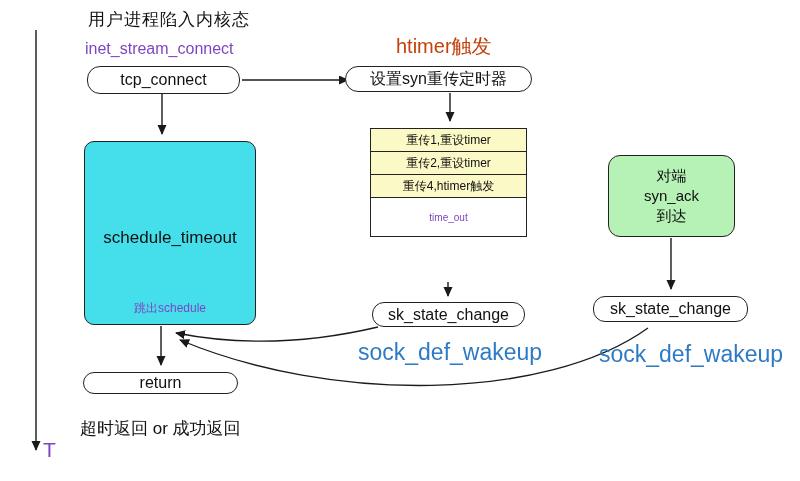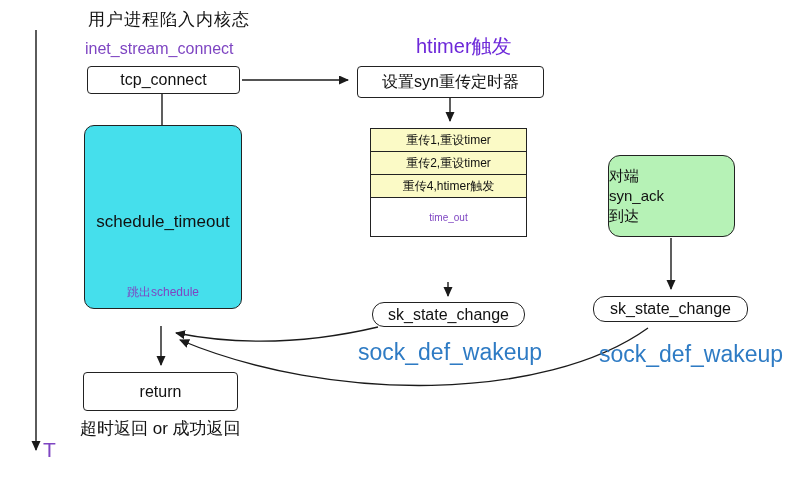--- a/index.html
+++ b/index.html
@@ -10,28 +10,28 @@
     font-family:"Liberation Sans","DejaVu Sans",sans-serif;
     color:#111;
     overflow:hidden;
     text-decoration:underline;
   }
   #wires{position:absolute;left:0;top:0;width:800px;height:481px;z-index:1;}
   .abs{position:absolute;z-index:2;}
   .pill{
     background:#ffffff;
     border:1.6px solid #222;
-    border-radius:4px;
+    border-radius:13px;
     display:flex;align-items:center;justify-content:center;
     font-size:16px;
     box-sizing:border-box;
   }
   .diagram-title{font-size:17px;color:#111;letter-spacing:1px;}
   .purple{color:#7E45C2;}
-  .indigo{color:#6d28d9;margin-left:20px;}
+  .indigo{color:#c2410c;}
   .label-md{font-size:16px;}
   .label-lg{font-size:20px;}
   .wakeup{font-size:23px;color:#2E7BC4;}
   .schedule-box{
     background:#45DFEC;
     border:1.6px solid #222;
     border-radius:10px;
     box-sizing:border-box;
   }
   .schedule-title{
@@ -40,21 +40,21 @@
   }
   .schedule-note{
     position:absolute;left:0;top:158px;width:100%;
     text-align:center;font-size:12px;color:#7E45C2;
   }
   .peer-box{
     background:#B6F2B6;
     border:1.6px solid #222;
     border-radius:12px;
     box-sizing:border-box;
-    display:flex;flex-direction:column;align-items:flex-start;justify-content:center;
+    display:flex;flex-direction:column;align-items:center;justify-content:center;
     font-size:15px;line-height:20px;color:#111;
   }
   .retry-table{
     border:1.6px solid #222;
     box-sizing:border-box;
     background:#ffffff;
   }
   .retry-row{
     height:23px;
     background:#FBFAC6;
@@ -94,60 +94,60 @@
   </svg>
 
   <div class="abs diagram-title" style="left:88px;top:8px;">用户进程陷入内核态</div>
   <div class="abs purple label-md" style="left:85px;top:40px;">inet_stream_connect</div>
   <div class="abs indigo label-lg" style="left:396px;top:33px;">htimer触发</div>
 
   <div class="abs pill" style="left:87px;top:66px;width:153px;height:28px;">
     <span>tcp_connect</span>
   </div>
 
-  <div class="abs pill" style="left:357px;top:66px;width:187px;height:32px;">
+  <div class="abs pill" style="left:345px;top:66px;width:187px;height:26px;">
     <span>设置syn重传定时器</span>
   </div>
 
   <div class="abs retry-table" style="left:370px;top:128px;width:157px;">
     <div class="retry-row">
         <span>重传1,重设timer</span>
       </div>
     <div class="retry-row">
         <span>重传2,重设timer</span>
       </div>
     <div class="retry-row">
         <span>重传4,htimer触发</span>
       </div>
     <div class="timeout-row">
         <span>time_out</span>
       </div>
   </div>
 
-  <div class="abs schedule-box" style="left:84px;top:125px;width:158px;height:184px;">
+  <div class="abs schedule-box" style="left:84px;top:141px;width:172px;height:184px;">
     <div class="schedule-title">schedule_timeout</div>
     <div class="schedule-note">跳出schedule</div>
   </div>
 
   <div class="abs peer-box" style="left:608px;top:155px;width:127px;height:82px;">
     <div>对端</div>
     <div>syn_ack</div>
     <div>到达</div>
   </div>
 
   <div class="abs pill" style="left:372px;top:302px;width:153px;height:25px;border-radius:12px;">
     <span>sk_state_change</span>
   </div>
   <div class="abs pill" style="left:593px;top:296px;width:155px;height:26px;border-radius:12px;">
     <span>sk_state_change</span>
   </div>
 
   <div class="abs wakeup" style="left:358px;top:339px;">sock_def_wakeup</div>
   <div class="abs wakeup" style="left:599px;top:341px;">sock_def_wakeup</div>
 
-  <div class="abs pill" style="left:83px;top:372px;width:155px;height:39px;">
+  <div class="abs pill" style="left:83px;top:372px;width:155px;height:22px;">
     <span>return</span>
   </div>
   <div class="abs label-md" style="left:80px;top:405px;font-size:17px;margin-top:12px;">超时返回 or 成功返回</div>
 
   <div class="abs purple" style="left:43px;top:438px;font-size:21px;">T</div>
 
 </div>
 
 </body></html>

